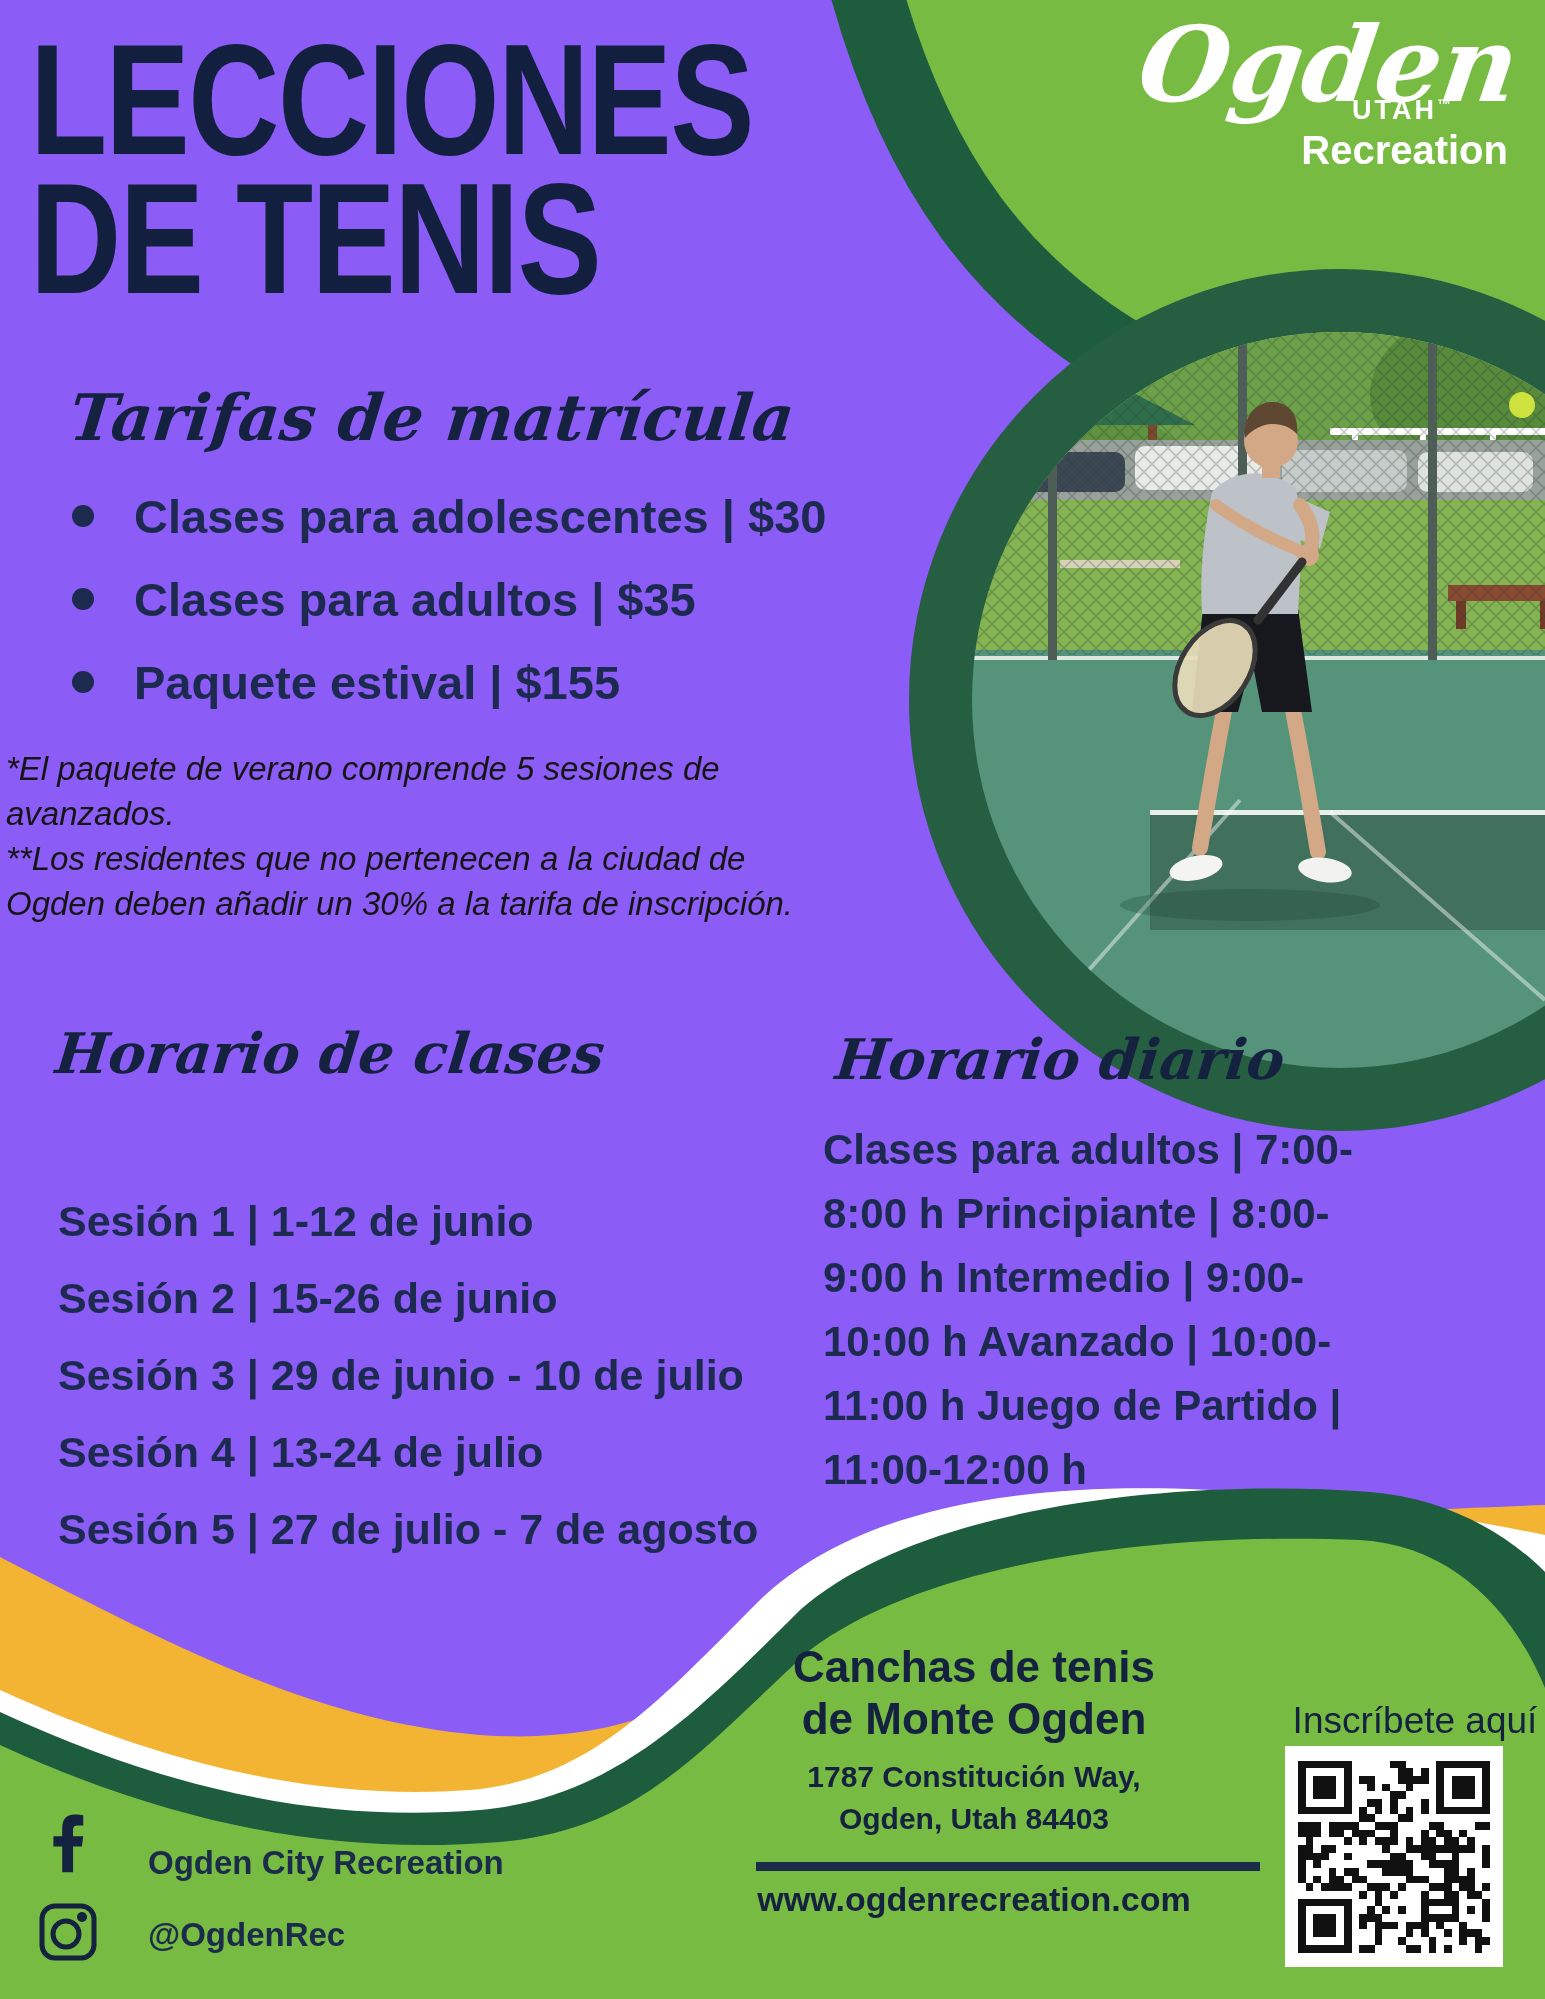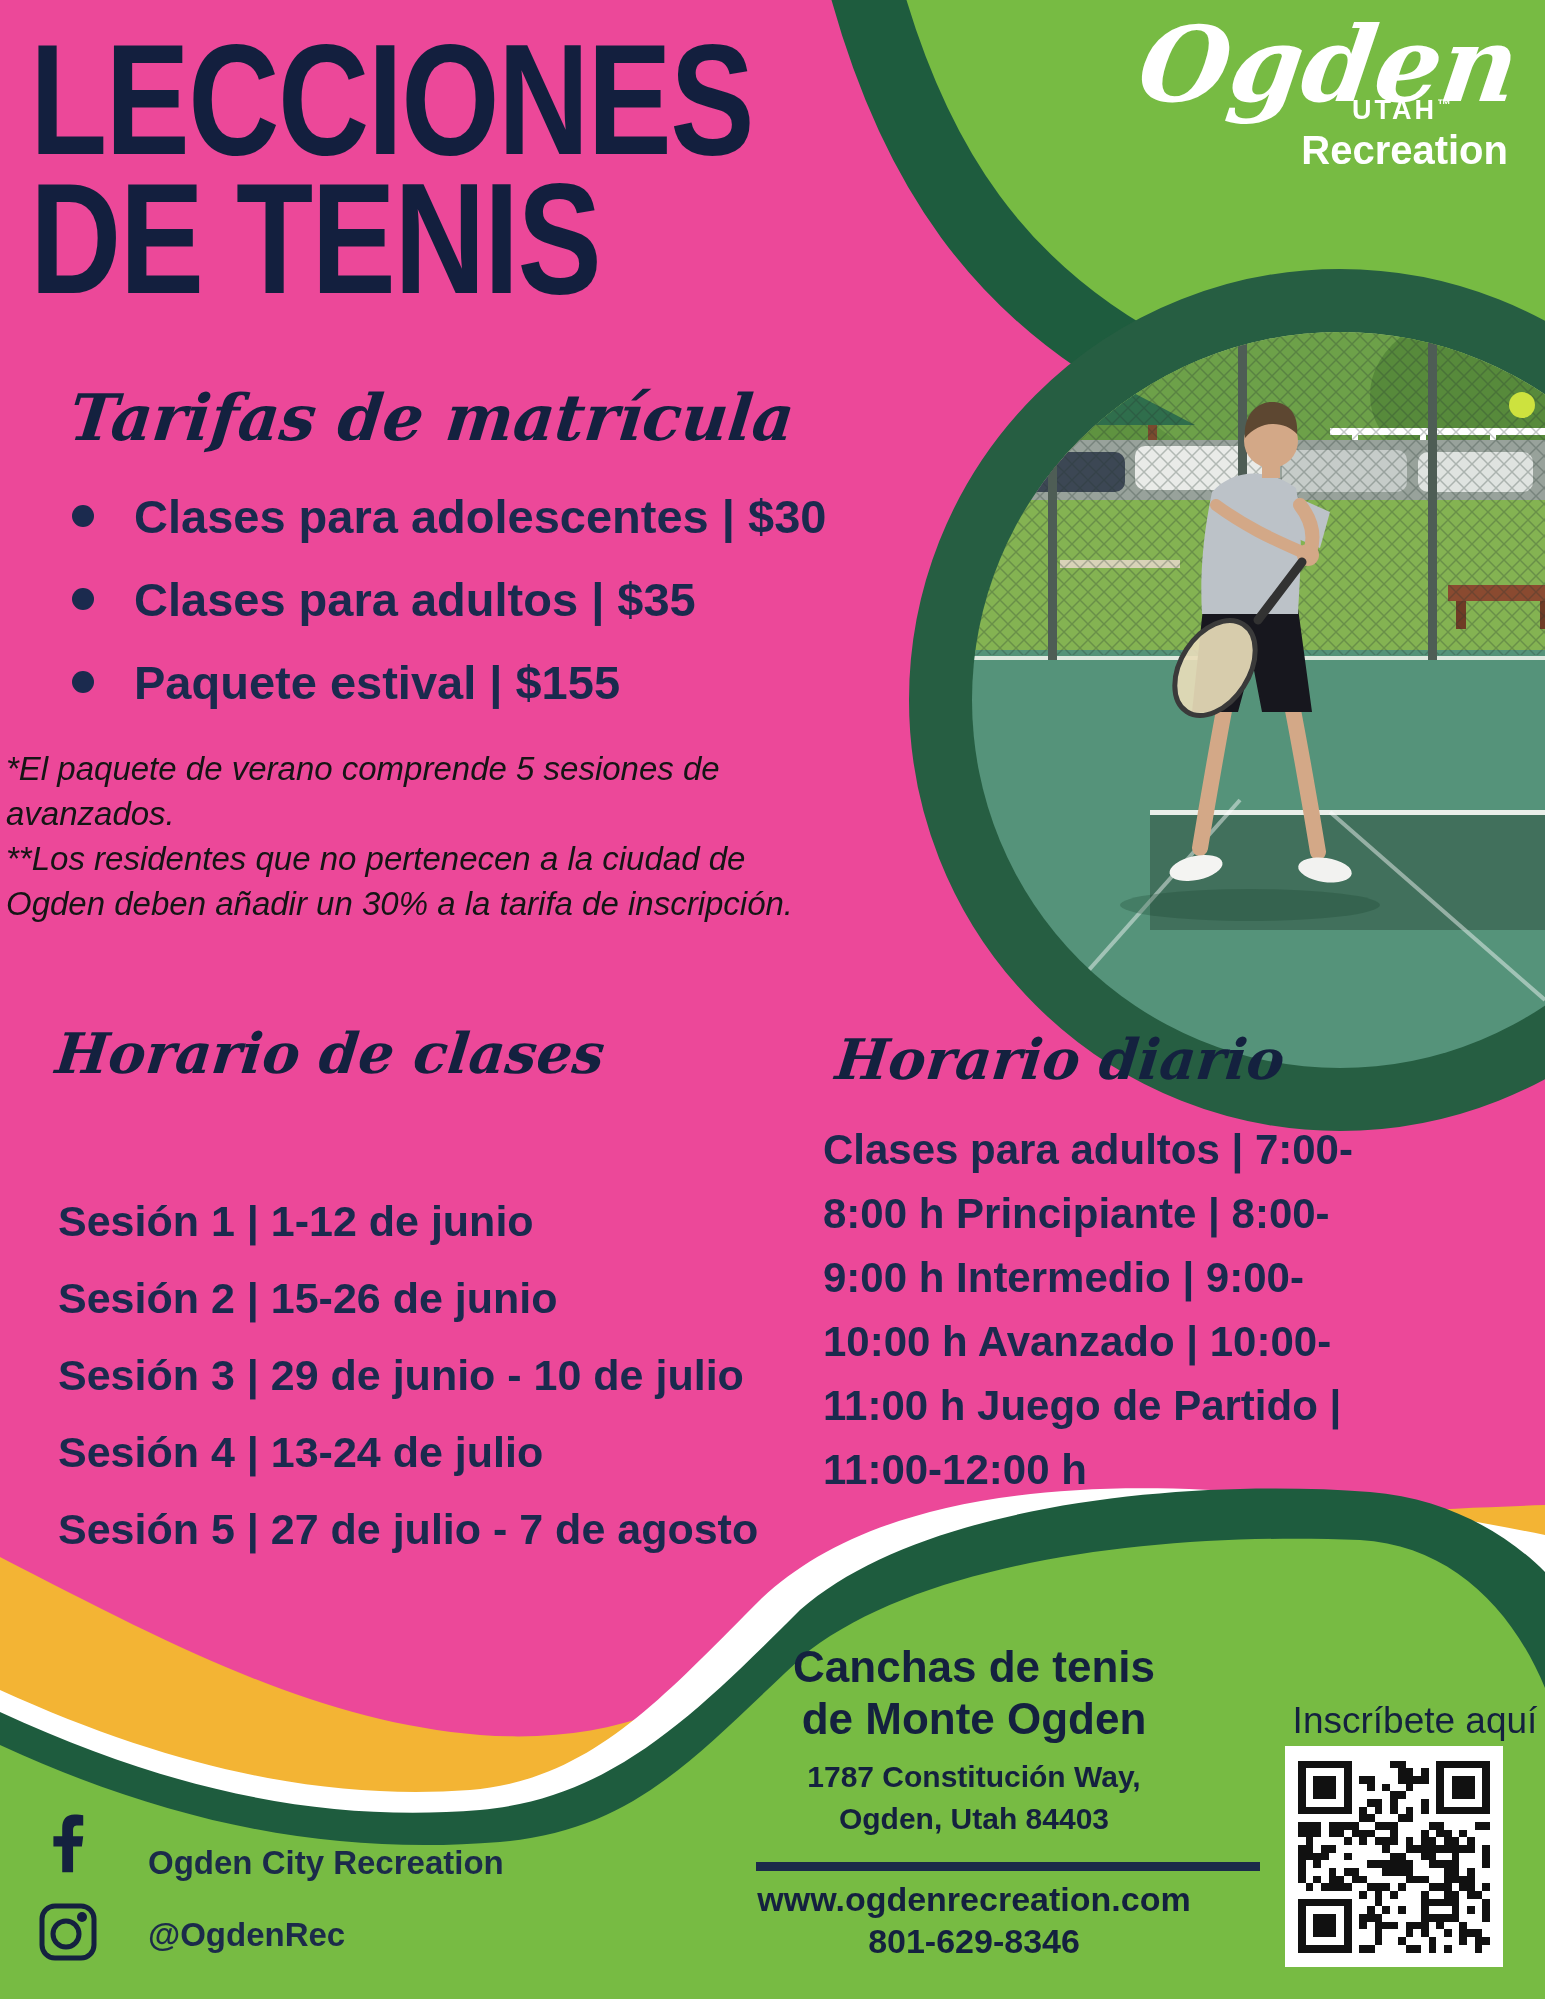--- a/index.html
+++ b/index.html
@@ -2,21 +2,21 @@
 <html><head>
 <meta charset="utf-8">
 <style>
   :root{
     --lg:#77BB43; --dg:#1E5C3E; --ring:#27604400; --yel:#F3B434;
     --navy:#14213F; --body:#1B2A4E;
   }
   *{margin:0;padding:0;box-sizing:border-box;}
   html,body{width:1545px;height:1999px;}
   body{font-family:"Liberation Sans",sans-serif;background:#fff;position:relative;overflow:hidden;}
-  .page{position:absolute;inset:0;width:1545px;height:1999px;background:#ec4899;}
+  .page{position:absolute;inset:0;width:1545px;height:1999px;background:#8b5cf6;}
   #decor{position:absolute;left:0;top:0;z-index:0;}
   .abs{position:absolute;z-index:2;}
 
   .title{left:30px;top:30px;color:#131F3E;font-weight:bold;font-size:158px;line-height:.88;
          transform:scaleX(.8);transform-origin:left top;letter-spacing:-2px;white-space:nowrap;}
 
   .logo{left:1140px;top:10px;width:384px;text-align:right;color:#fff;z-index:3;}
   .logo-script{font-family:"DejaVu Serif",serif;font-style:italic;font-weight:bold;
                font-size:104px;line-height:1.05;padding-right:28px;transform:skewX(-8deg);}
   .logo-state{font-weight:bold;font-size:27px;letter-spacing:3px;padding-right:70px;margin-top:-24px;}
@@ -199,21 +199,20 @@
 
   <div class="abs script-heading h-diario">Horario diario</div>
   <div class="abs daily-text">Clases para adultos | 7:00-8:00 h Principiante | 8:00-9:00 h Intermedio | 9:00-10:00 h Avanzado | 10:00-11:00 h Juego de Partido | 11:00-12:00 h</div>
 
   <div class="abs fc loc1">Canchas de tenis</div>
   <div class="abs fc loc2">de Monte Ogden</div>
   <div class="abs fc addr1">1787 Constitución Way,</div>
   <div class="abs fc addr2">Ogden, Utah 84403</div>
   <div class="abs divider"></div>
   <div class="abs fc website">www.ogdenrecreation.com</div>
-  <div class="abs fc phone">801-629-8346</div>
 
   <div class="abs signup">Inscríbete aquí</div>
   <div class="abs qr-box">
     <svg id="qrsvg" viewBox="0 0 25 25" shape-rendering="crispEdges">
         <rect x="0" y="0" width="25" height="25" fill="#ffffff"></rect>
         <rect x="0" y="0" width="7" height="7" fill="#111"></rect>
         <rect x="1" y="1" width="5" height="5" fill="#fff"></rect>
         <rect x="2" y="2" width="3" height="3" fill="#111"></rect>
         <rect x="18" y="0" width="7" height="7" fill="#111"></rect>
         <rect x="19" y="1" width="5" height="5" fill="#fff"></rect>

